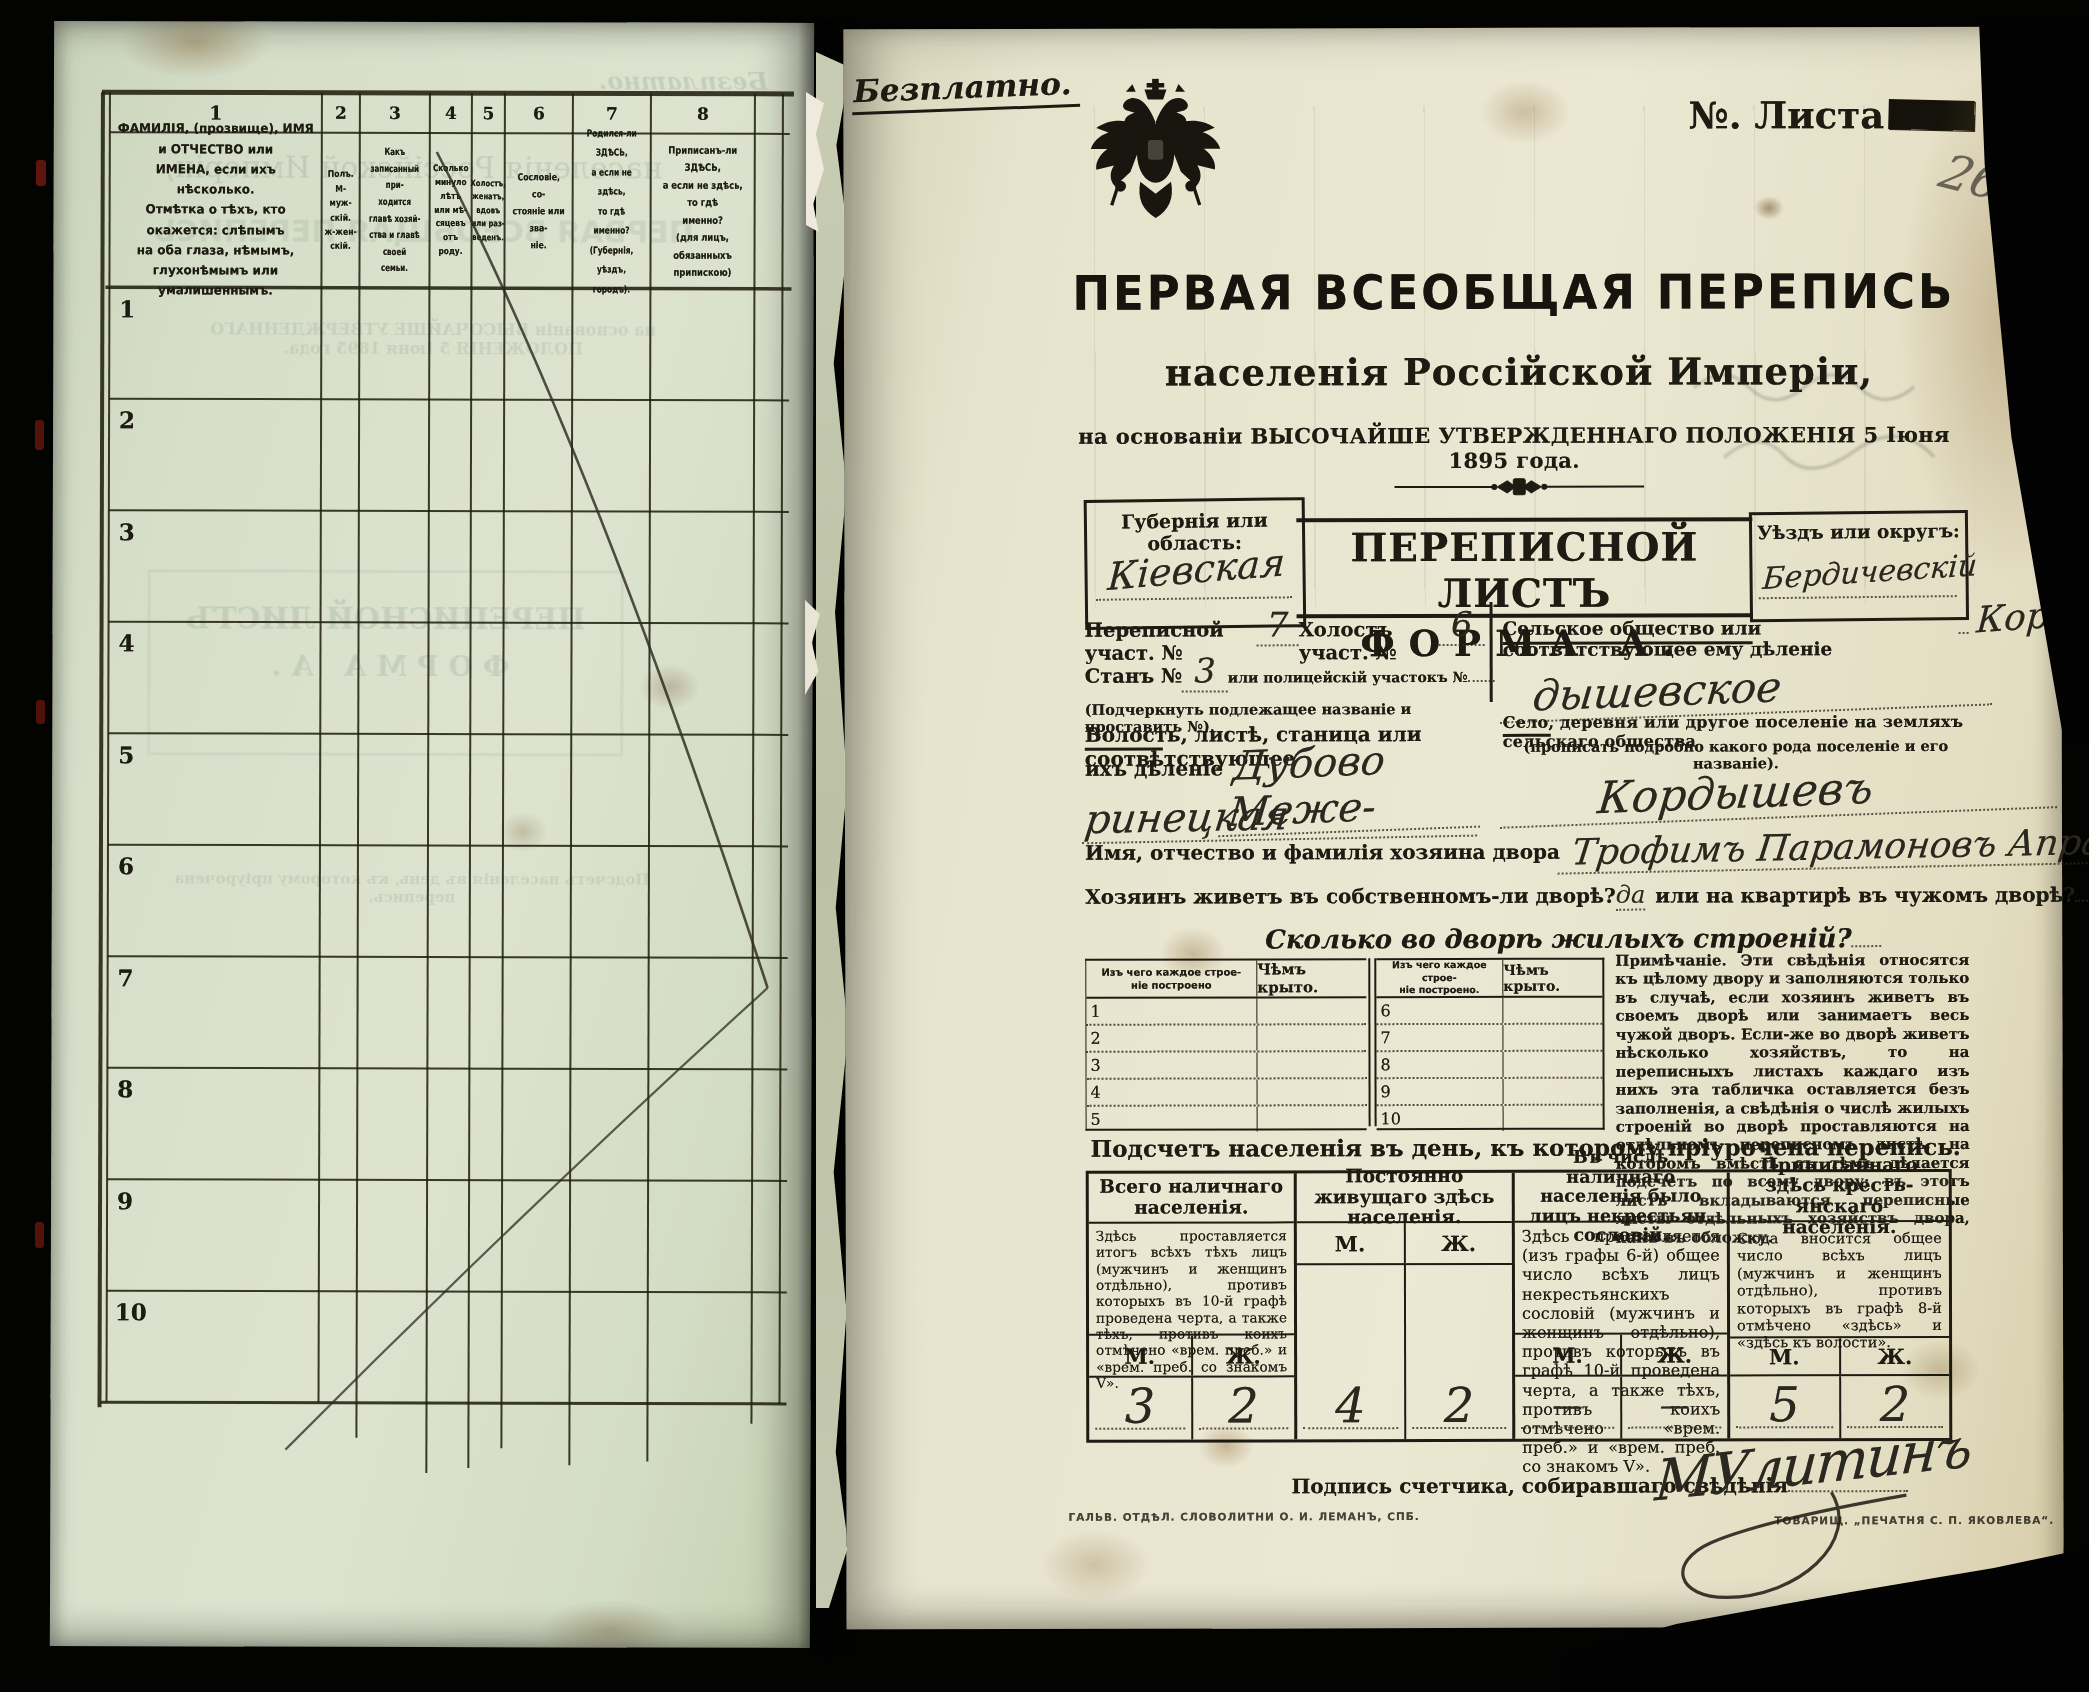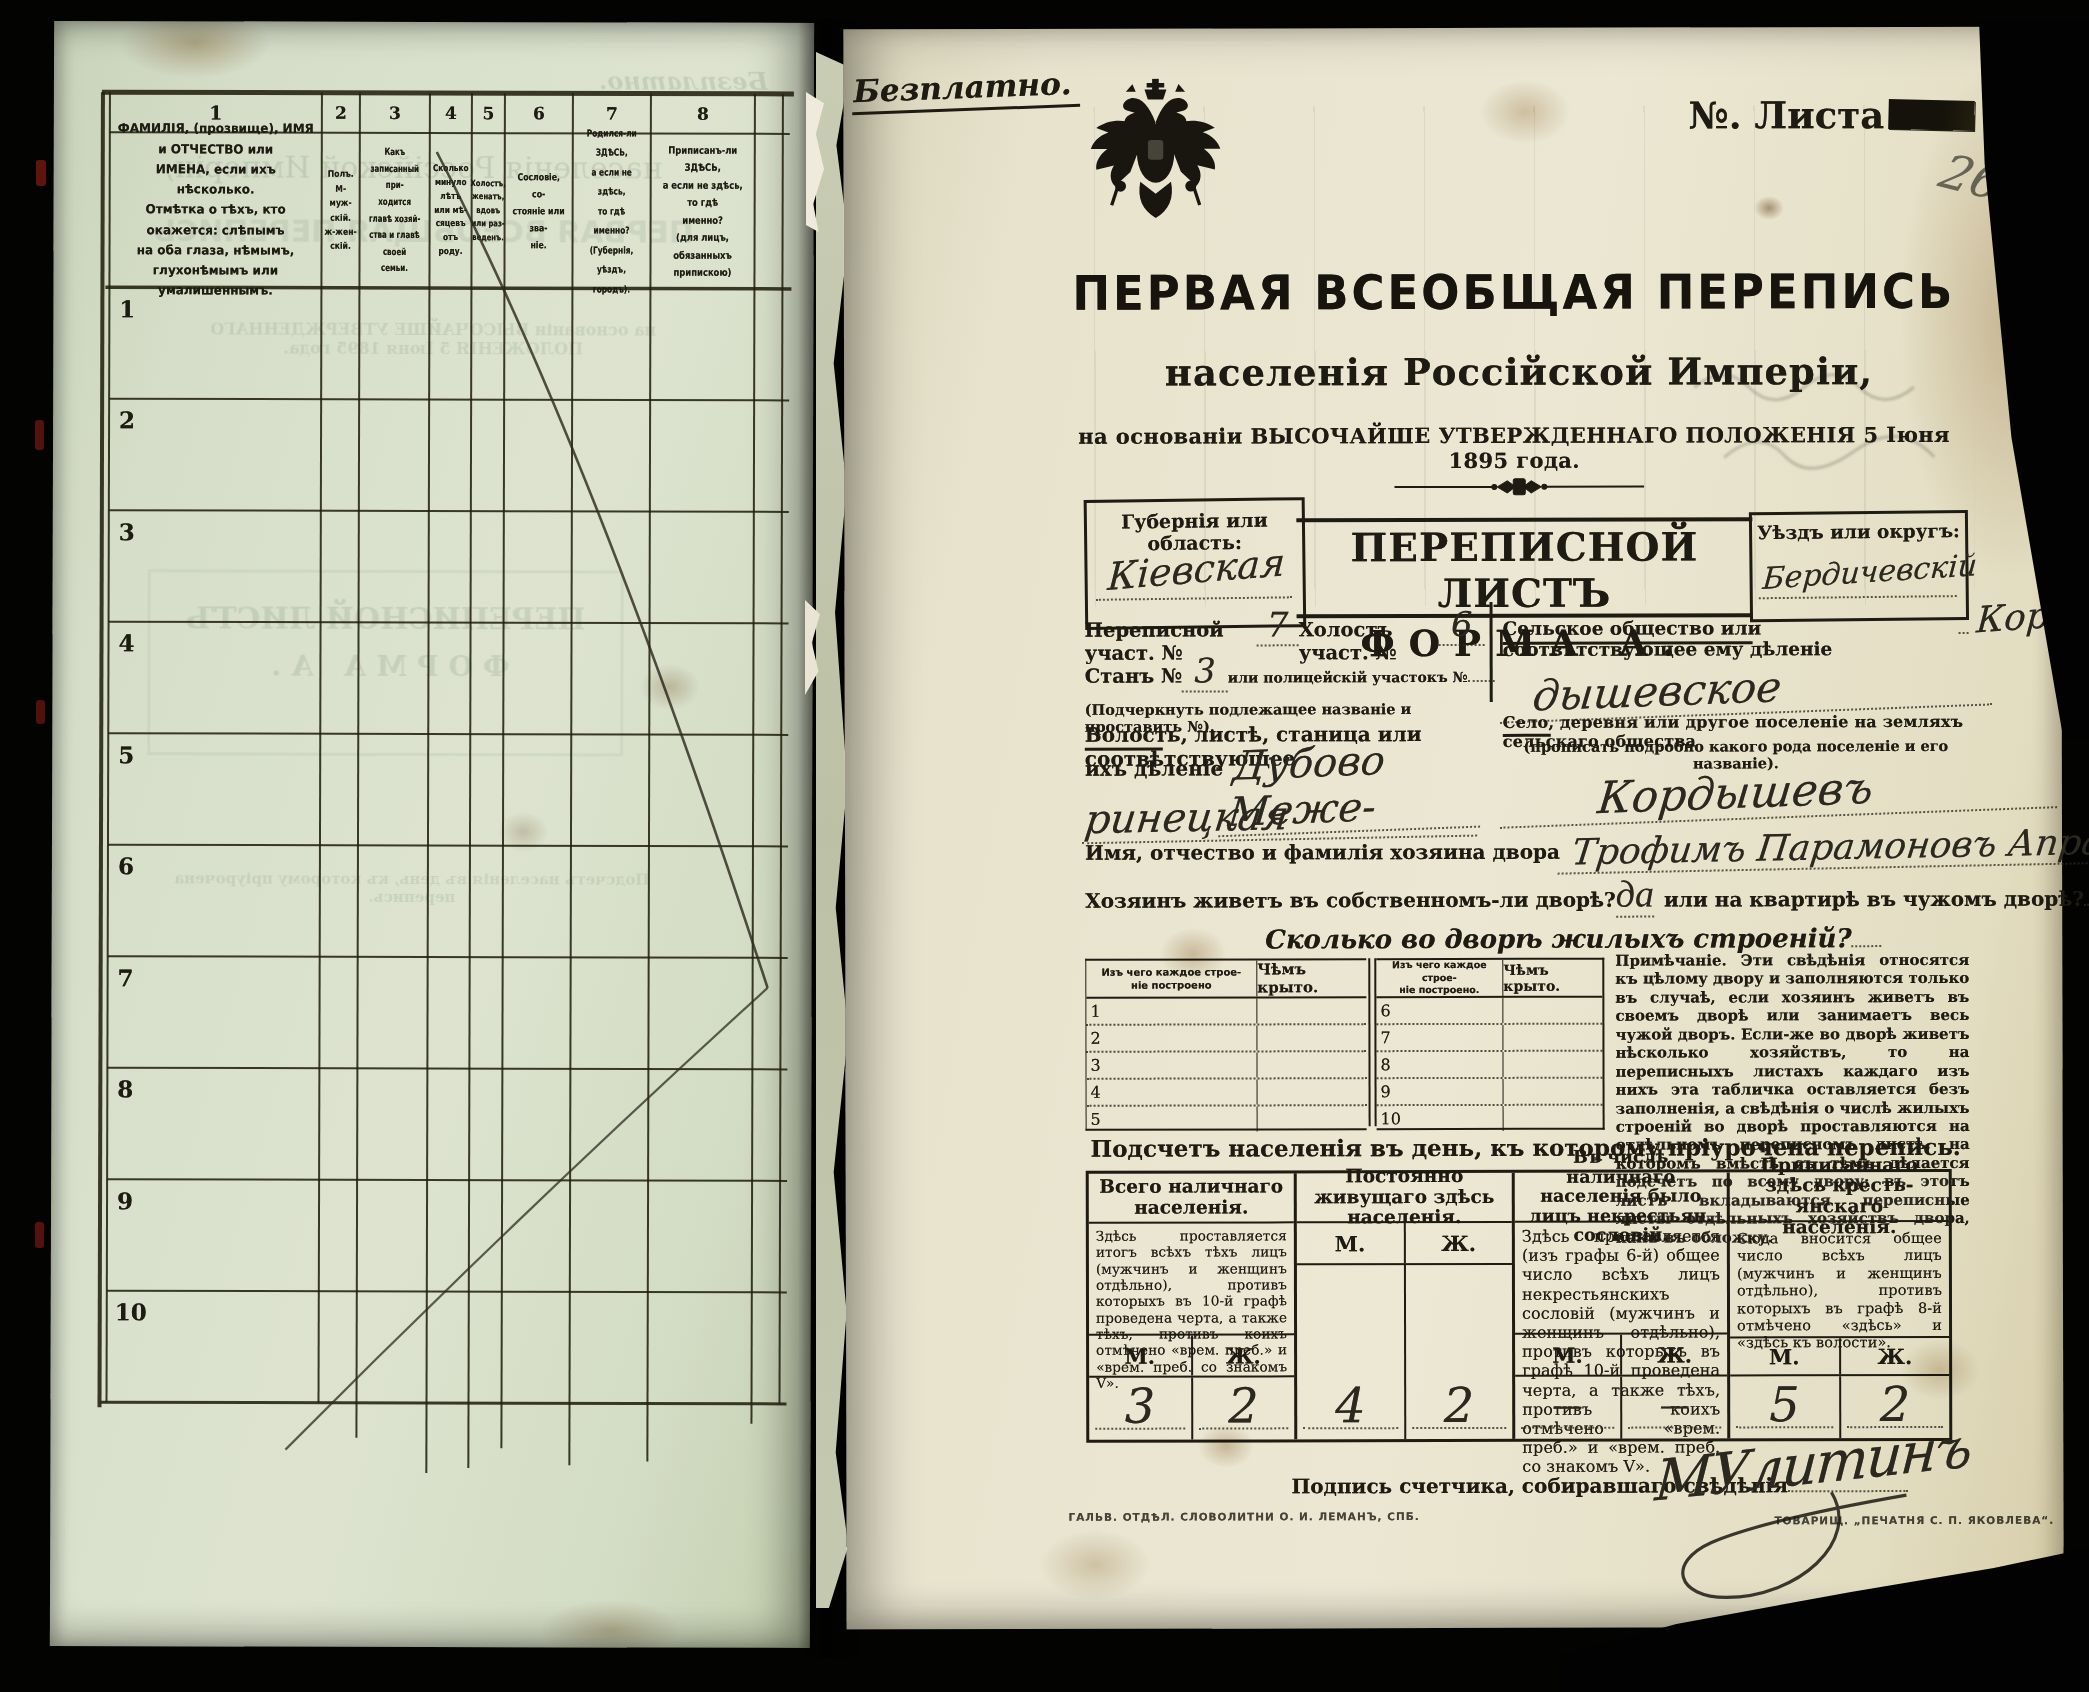--- a/index.html
+++ b/index.html
@@ -271,21 +271,21 @@
     <div class="abs" style="left:658px;top:706px;width:48px;height:2.5px;background:#1d1b12;"></div>
     <div class="abs print" style="left:658px;top:710px;width:466px;text-align:center;font-size:14.5px;font-weight:600;">(прописать подробно какого рода поселеніе и его названіе).</div>
     <div class="abs hw dot" style="left:658px;top:738px;width:462px;font-size:44px;padding-left:95px;transform:rotate(-2deg) skewX(-8deg);">Кордышевъ</div>
 
     <div class="abs" style="left:240px;top:812px;width:884px;display:flex;align-items:baseline;">
       <span class="print" style="font-size:20px;font-weight:600;white-space:nowrap;">Имя, отчество и фамилія хозяина двора</span>
       <span class="hw dot" style="font-size:36px;flex:1;margin-top:-14px;padding-left:12px;transform:rotate(-1deg) skewX(-8deg);white-space:nowrap;">Трофимъ Парамоновъ Апрашчукъ</span>
     </div>
     <div class="abs" style="left:240px;top:856px;width:884px;display:flex;align-items:baseline;">
       <span class="print" style="font-size:20px;font-weight:600;white-space:nowrap;">Хозяинъ живетъ въ собственномъ-ли дворѣ?</span>
-      <span class="hw dot" style="font-size:38px;width:130px;text-align:right;margin-top:-12px;font-family:Liberation Serif, serif;">да</span>
+      <span class="hw dot" style="font-size:24px;width:130px;text-align:right;margin-top:-12px;">да</span>
       <span class="print" style="font-size:20px;font-weight:600;white-space:nowrap;padding-left:10px;">или на квартирѣ въ чужомъ дворѣ?</span>
       <span class="dot" style="flex:1;min-width:20px;"></span>
     </div>
     <div class="abs" style="left:420px;top:896px;display:flex;align-items:baseline;width:540px;">
       <span class="print" style="font-size:26px;font-style:italic;font-weight:bold;white-space:nowrap;">Сколько во дворѣ жилыхъ строеній?</span>
       <span class="dot" style="flex:1;min-width:30px;"></span>
     </div>
 
     <div class="abs" style="left:240px;top:930px;width:280px;height:168px;border-top:2.5px solid #1d1b12;border-bottom:2.5px solid #1d1b12;border-left:1.5px solid #1d1b12;">
       <div style="display:flex;height:36px;border-bottom:2px solid #1d1b12;">

